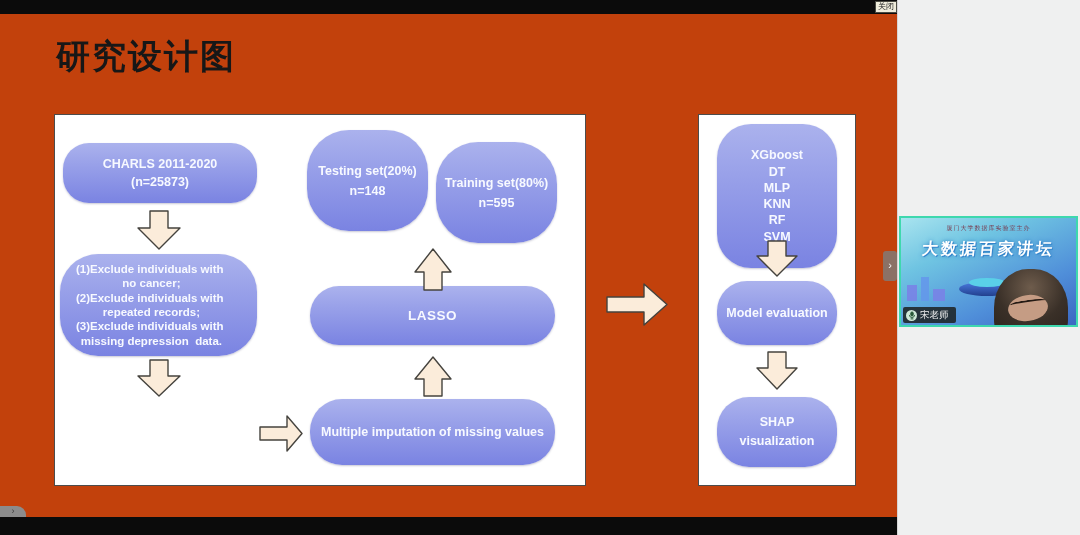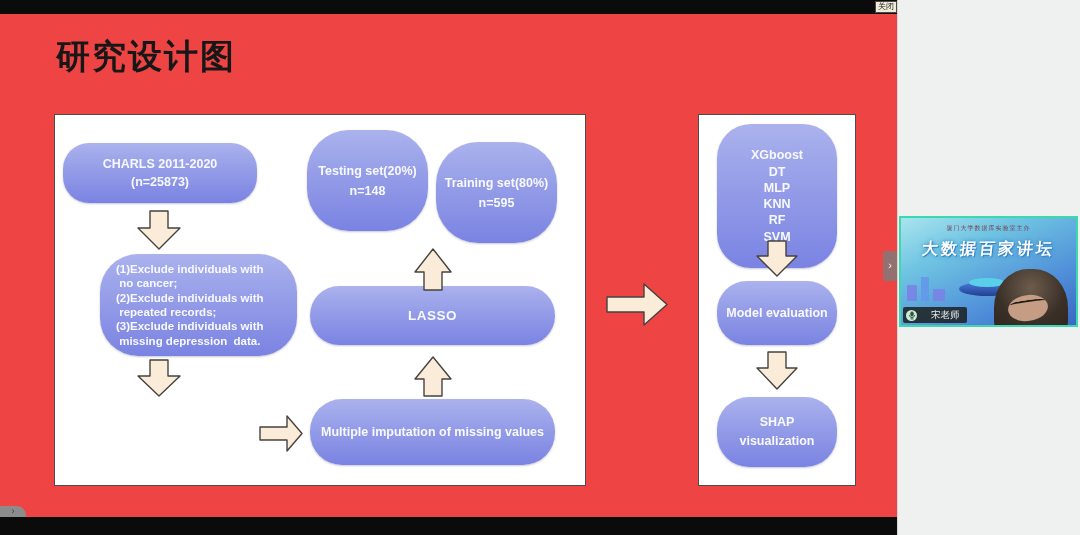--- a/index.html
+++ b/index.html
@@ -1,17 +1,17 @@
 <!DOCTYPE html>
 <html><head>
 <meta charset="utf-8">
 <style>
   * { margin:0; padding:0; box-sizing:border-box; }
   body { background:#c8c8c8; font-family:"Liberation Sans", sans-serif; }
-  .screen { position:relative; width:1080px; height:535px; background:#ef4444; overflow:hidden;padding-left:16px; }
+  .screen { position:relative; width:1080px; height:535px; background:#c2410c; overflow:hidden;padding-left:16px; }
 
   
   .topbar    { position:absolute; left:0; top:0; width:897px; height:14px; background:#0b0b0b; }
   .bottombar { position:absolute; left:0; top:517px; width:897px; height:18px; background:#0b0b0b; }
   .close-btn { position:absolute; left:875px; top:1px; width:22px; height:12px;
                background:#efecdb; border:1px solid #4a4a42; color:#222; font-size:8px;
                line-height:10px; text-align:center; cursor:pointer; }
   .corner-tab { position:absolute; left:0; top:506px; width:26px; height:11px; background:#8c8c8c;
                 border-radius:0 9px 0 0; color:#3c3c3c; font-size:9px; line-height:10px;
                 text-align:center; cursor:pointer; }
@@ -29,21 +29,21 @@
   .flow-panel { position:absolute; background:#fff; border:1.5px solid #4c4c4c; }
   .panel-left  { left:54px; top:114px; width:532px; height:372px; }
   .panel-right { left:698px; top:114px; width:158px; height:372px; }
 
   .box { position:absolute; display:flex; align-items:center; justify-content:center;
          text-align:center; color:#f7f9ff; font-weight:bold;
          background:linear-gradient(180deg,#abb2ed 0%,#99a1e9 35%,#7a83e2 100%);
          box-shadow:0 1px 2px rgba(40,40,90,.25); white-space:pre-line; }
   .b-charls     { left:63px;  top:143px; width:194px; height:60px;  border-radius:26px; font-size:12.5px; line-height:1.45; }
   .b-exclusion  { left:60px;  top:254px; width:197px; height:102px; border-radius:38px; font-size:11.5px;
-                  line-height:1.26; text-align:left; justify-content:flex-start; padding-left:16px; white-space:pre-wrap;margin-left:40px; }
+                  line-height:1.26; text-align:center; justify-content:flex-start; padding-left:16px; white-space:pre-wrap; }
   .b-final      { left:62px;  top:400px; width:192px; height:66px;  border-radius:30px; font-size:12.5px; line-height:1.5; }
   .b-testing    { left:307px; top:130px; width:121px; height:101px; border-radius:42px; font-size:12.5px; line-height:1.6; }
   .b-training   { left:436px; top:142px; width:121px; height:101px; border-radius:42px; font-size:12.5px; line-height:1.6; }
   .b-lasso      { left:310px; top:286px; width:245px; height:59px;  border-radius:29px; font-size:13.5px; letter-spacing:.5px; }
   .b-imputation { left:310px; top:399px; width:245px; height:66px;  border-radius:32px; font-size:12.5px; }
   .b-models     { left:717px; top:124px; width:120px; height:144px; border-radius:34px; font-size:12.5px; line-height:1.3; }
   .b-evaluation { left:717px; top:281px; width:120px; height:64px;  border-radius:30px; font-size:12.5px; }
   .b-shap       { left:717px; top:397px; width:120px; height:70px;  border-radius:32px; font-size:12.5px; line-height:1.5; }
 
   .arrow { position:absolute; }
@@ -69,21 +69,21 @@
                    background:#5ad0e8; }
   .vt-person { position:absolute; right:0; bottom:0; width:100px; height:64px; }
   .vt-head { position:absolute; right:8px; bottom:-28px; width:74px; height:84px;
              border-radius:46% 46% 40% 40%;
              background:radial-gradient(circle at 50% 22%, #6e5c4c 0%, #3a3028 45%, #241d18 100%); }
   .vt-face { position:absolute; right:28px; bottom:4px; width:40px; height:26px; border-radius:50%;
              background:#c59c84; transform:rotate(-8deg); }
   .vt-glasses { position:absolute; right:30px; bottom:18px; width:36px; height:7px;
                 border-top:2.5px solid #241a14; border-radius:40%; transform:rotate(-8deg); }
   .vt-nametag { position:absolute; left:2px; bottom:2px; height:16px; display:flex; align-items:center;
-                gap:14px; padding:1px 7px 1px 3px; background:rgba(28,32,30,.85); border-radius:2px; }
+                gap:3px; padding:1px 7px 1px 3px; background:rgba(28,32,30,.85); border-radius:2px; }
   .vt-micdot { width:11px; height:11px; border-radius:50%; background:#cfe8d8; display:flex;
                align-items:center; justify-content:center; }
   .vt-name { color:#f2f2f2; font-size:9.5px; }
 </style>
 </head>
 <body>
 
 <div class="screen">
 
   <div class="topbar"></div>

